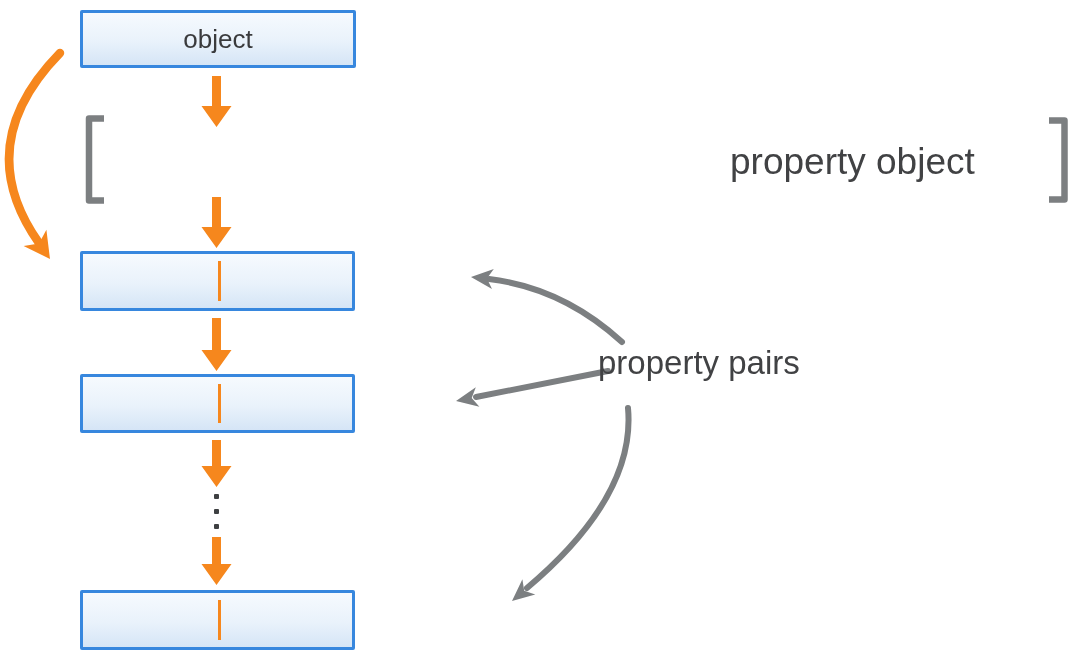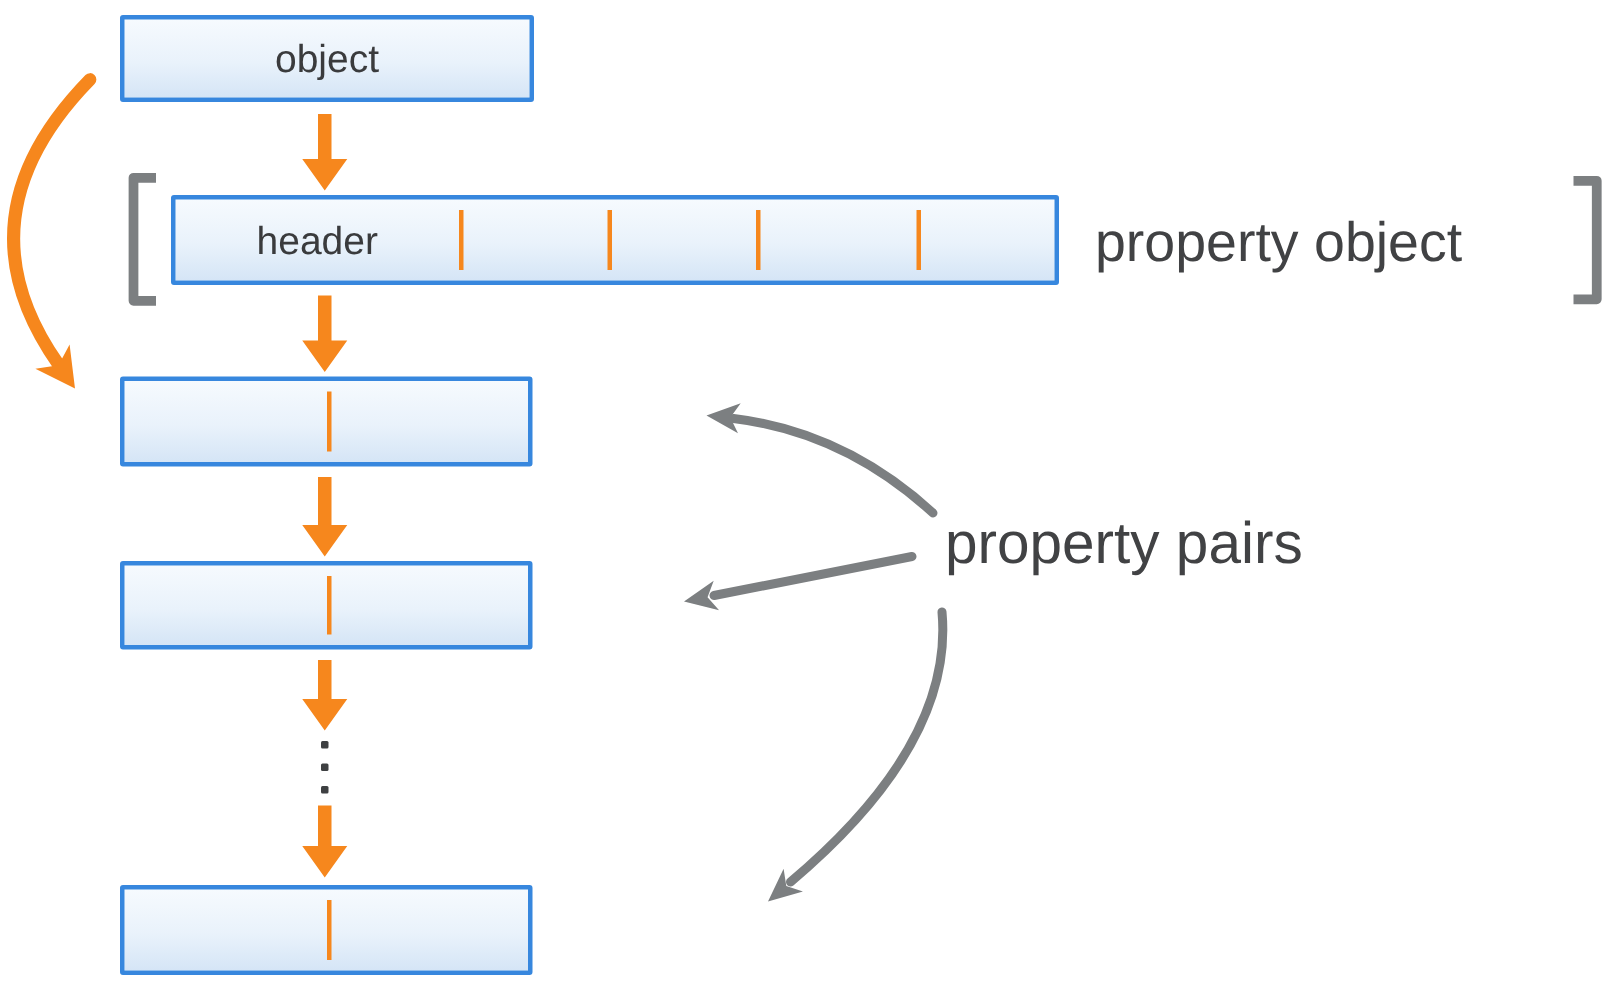--- a/index.html
+++ b/index.html
@@ -52,22 +52,22 @@
   .annotation {
     position: absolute;
     white-space: nowrap;
     color: var(--annotation-text, #414244);
   }
   .annotation-hashmap {
     left: 730px; top: 136px;
     font-size: 37px; line-height: 52px;
   }
   .annotation-pairs {
-    left: 630px; top: 341px;
-    font-size: 39px; line-height: 44px;
+    left: 598px; top: 341px;
+    font-size: 33px; line-height: 44px;
   }
   .ellipsis-dot {
     position: absolute;
     left: 214px;
     width: 5px; height: 5px;
     border-radius: 1px;
     background: #3E4042;
   }
   .dot-1 { top: 494px; }
   .dot-2 { top: 509px; }
@@ -100,27 +100,20 @@
     <path d="M456,401 L475.8,387.2 L471.7,398.1 L479.4,406.8 Z" style="fill:var(--gray-arrow, #7C7F81)"></path>
 
     <path d="M 628,408 Q 636,496 527,588" style="stroke:var(--gray-arrow, #7C7F81); stroke-width:6; fill:none; stroke-linecap:round"></path>
     <path d="M512,601 L522.4,579.2 L524.2,590.7 L535.3,594.4 Z" style="fill:var(--gray-arrow, #7C7F81)"></path>
   </svg>
 
   <div class="node-box box-object">
     <div class="box-label">object</div>
   </div>
 
-  <div class="node-box box-header">
-    <div class="box-label">header</div>
-    <div class="divider" style="left:189px"></div>
-    <div class="divider" style="left:288px"></div>
-    <div class="divider" style="left:387px"></div>
-    <div class="divider" style="left:494px"></div>
-  </div>
 
   <div class="node-box box-pair-a">
     <div class="divider" style="left:135px"></div>
   </div>
   <div class="node-box box-pair-b">
     <div class="divider" style="left:135px"></div>
   </div>
   <div class="node-box box-pair-c">
     <div class="divider" style="left:135px"></div>
   </div>

